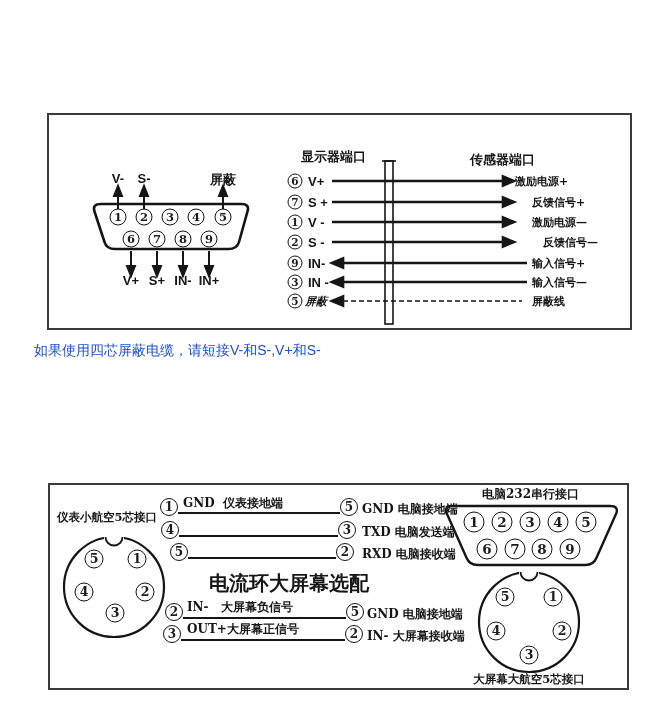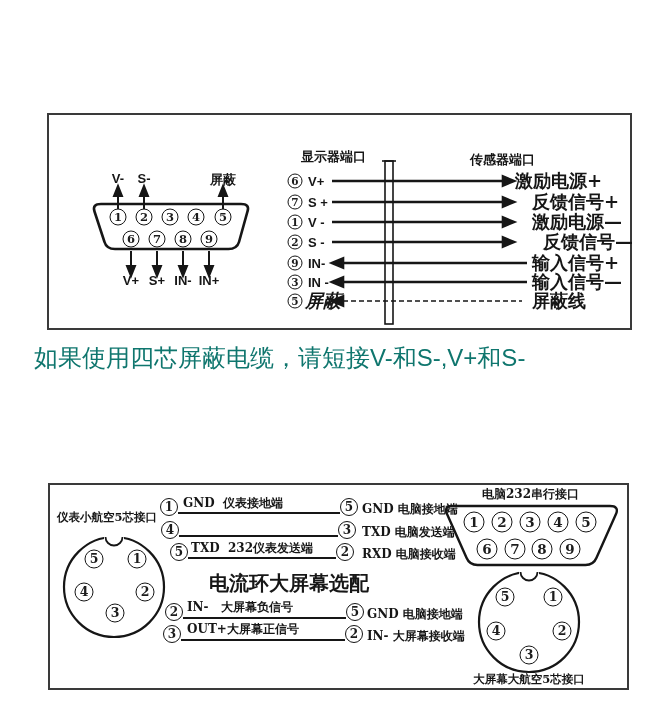--- a/index.html
+++ b/index.html
@@ -1,39 +1,39 @@
 <!DOCTYPE html>
 <html><head>
 <meta charset="utf-8">
 <style>
   html,body{margin:0;padding:0;background:#fff;}
   .page{position:relative;width:664px;height:703px;background:#fff;overflow:hidden;
         font-family:"Liberation Sans",sans-serif;color:#1c1c1c;}
   .title{position:absolute;left:318px;top:20px;transform:translateX(-50%);
          font-size:45px;font-weight:800;letter-spacing:1px;white-space:nowrap;color:#202020;margin:0;}
-  .note{position:absolute;left:34px;top:342px;font-size:24px;font-weight:400;white-space:pre;color:#0f766e;}
+  .note{position:absolute;left:34px;top:342px;font-size:14px;font-weight:400;white-space:pre;color:#1d4ed8;}
   .rs-title{position:absolute;left:323px;top:413px;transform:translateX(-50%);
             font-size:33px;font-weight:600;white-space:nowrap;color:#1b1b1b;}
   .box{position:absolute;background:#fff;border:2px solid #3a3a3a;}
   .box svg{position:absolute;left:0;top:0;}
   .pin{position:absolute;box-sizing:border-box;border:1.6px solid #151515;border-radius:50%;
        background:#fff;display:flex;align-items:center;justify-content:center;
        font-family:"DejaVu Serif",serif;font-weight:bold;transform:translate(-50%,-50%);
        line-height:1;z-index:3;}
   .p15{width:15px;height:15px;font-size:10.5px;}
   .p17{width:17px;height:17px;font-size:11.5px;}
   .p18{width:18px;height:18px;font-size:12px;}
   .p19{width:19px;height:19px;font-size:12.5px;}
   .p21{width:21px;height:21px;font-size:13.5px;}
   .t{position:absolute;white-space:pre;color:#161616;z-index:2;}
   .b11{font-family:"DejaVu Serif",serif;font-weight:bold;font-size:11.5px;}
   .b12{font-family:"DejaVu Serif",serif;font-weight:bold;font-size:12px;}
   .b13s{font-family:"Liberation Sans",sans-serif;font-weight:bold;font-size:13px;}
   .b13{font-family:"DejaVu Serif",serif;font-weight:bold;font-size:13px;}
-  .b135{font-family:"DejaVu Serif",serif;font-weight:bold;font-size:18px;}
+  .b135{font-family:"DejaVu Serif",serif;font-weight:bold;font-size:11px;}
   .b20{font-family:"DejaVu Serif",serif;font-weight:bold;font-size:20px;margin-left:16px;}
   .cx{transform:translateX(-50%);}
   .cy{transform:translateY(-50%);}
   .it{font-style:italic;}
 </style>
 </head>
 <body>
 
 <div class="page">
 
@@ -171,21 +171,20 @@
     <span class="pin p18" style="left:119px;top:22px">1</span>
     <span class="t b12" style="left:133px;top:10px">GND  仪表接地端</span>
     <span class="pin p18" style="left:299px;top:22px">5</span>
     <span class="t b12" style="left:312px;top:16px">GND 电脑接地端</span>
 
     <span class="pin p18" style="left:120px;top:45px">4</span>
     <span class="pin p18" style="left:297px;top:45px">3</span>
     <span class="t b12" style="left:312px;top:39px">TXD 电脑发送端</span>
 
     <span class="pin p18" style="left:129px;top:67px">5</span>
-    <span class="t b12" style="left:141px;top:55px">TXD  232仪表发送端</span>
     <span class="pin p18" style="left:295px;top:67px">2</span>
     <span class="t b12" style="left:312px;top:61px">RXD 电脑接收端</span>
 
     <span class="t b20" style="left:143px;top:85px">电流环大屏幕选配</span>
 
     <span class="pin p18" style="left:124px;top:127px">2</span>
     <span class="t b12" style="left:137px;top:114px">IN-   大屏幕负信号</span>
     <span class="pin p18" style="left:305px;top:127px">5</span>
     <span class="t b12" style="left:317px;top:121px">GND 电脑接地端</span>
 

